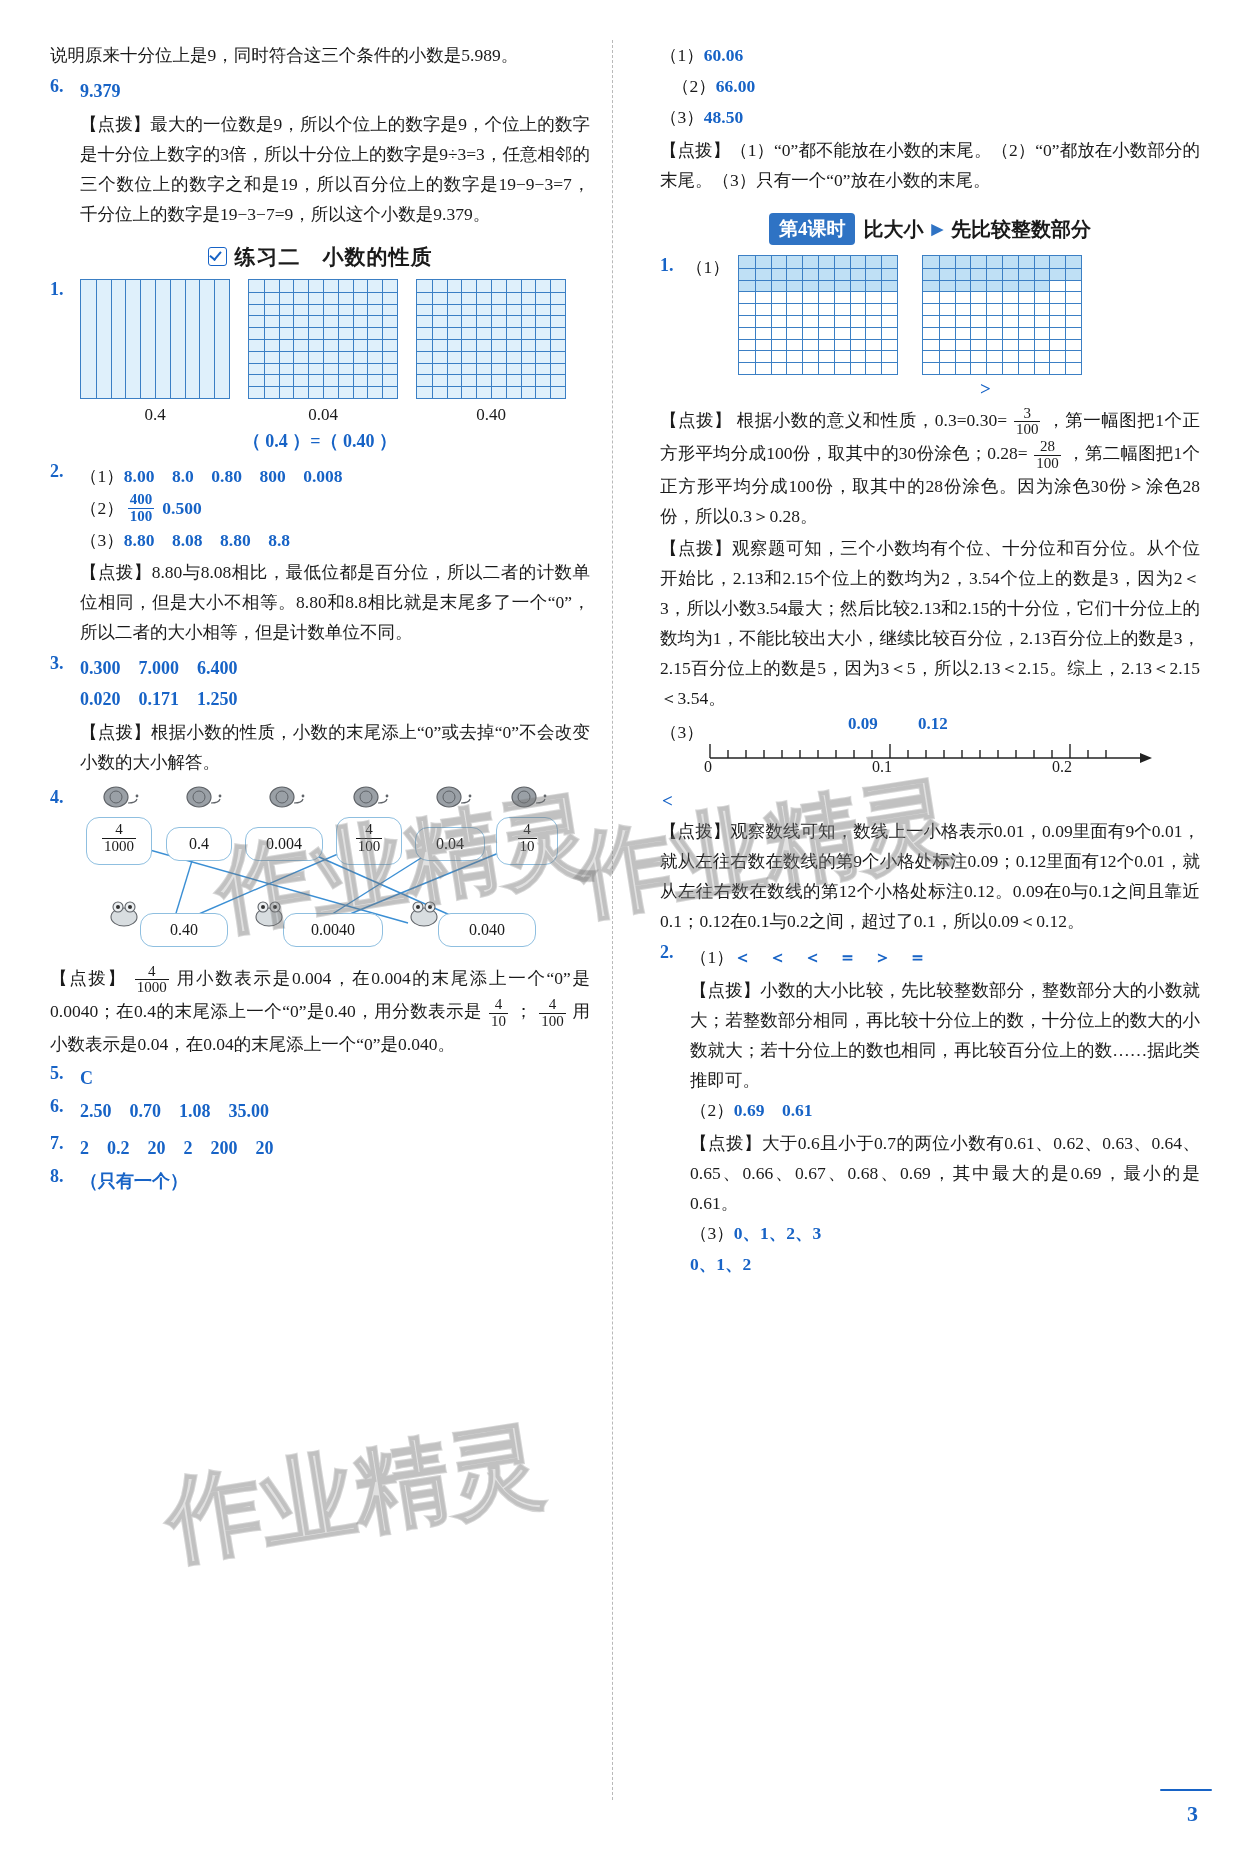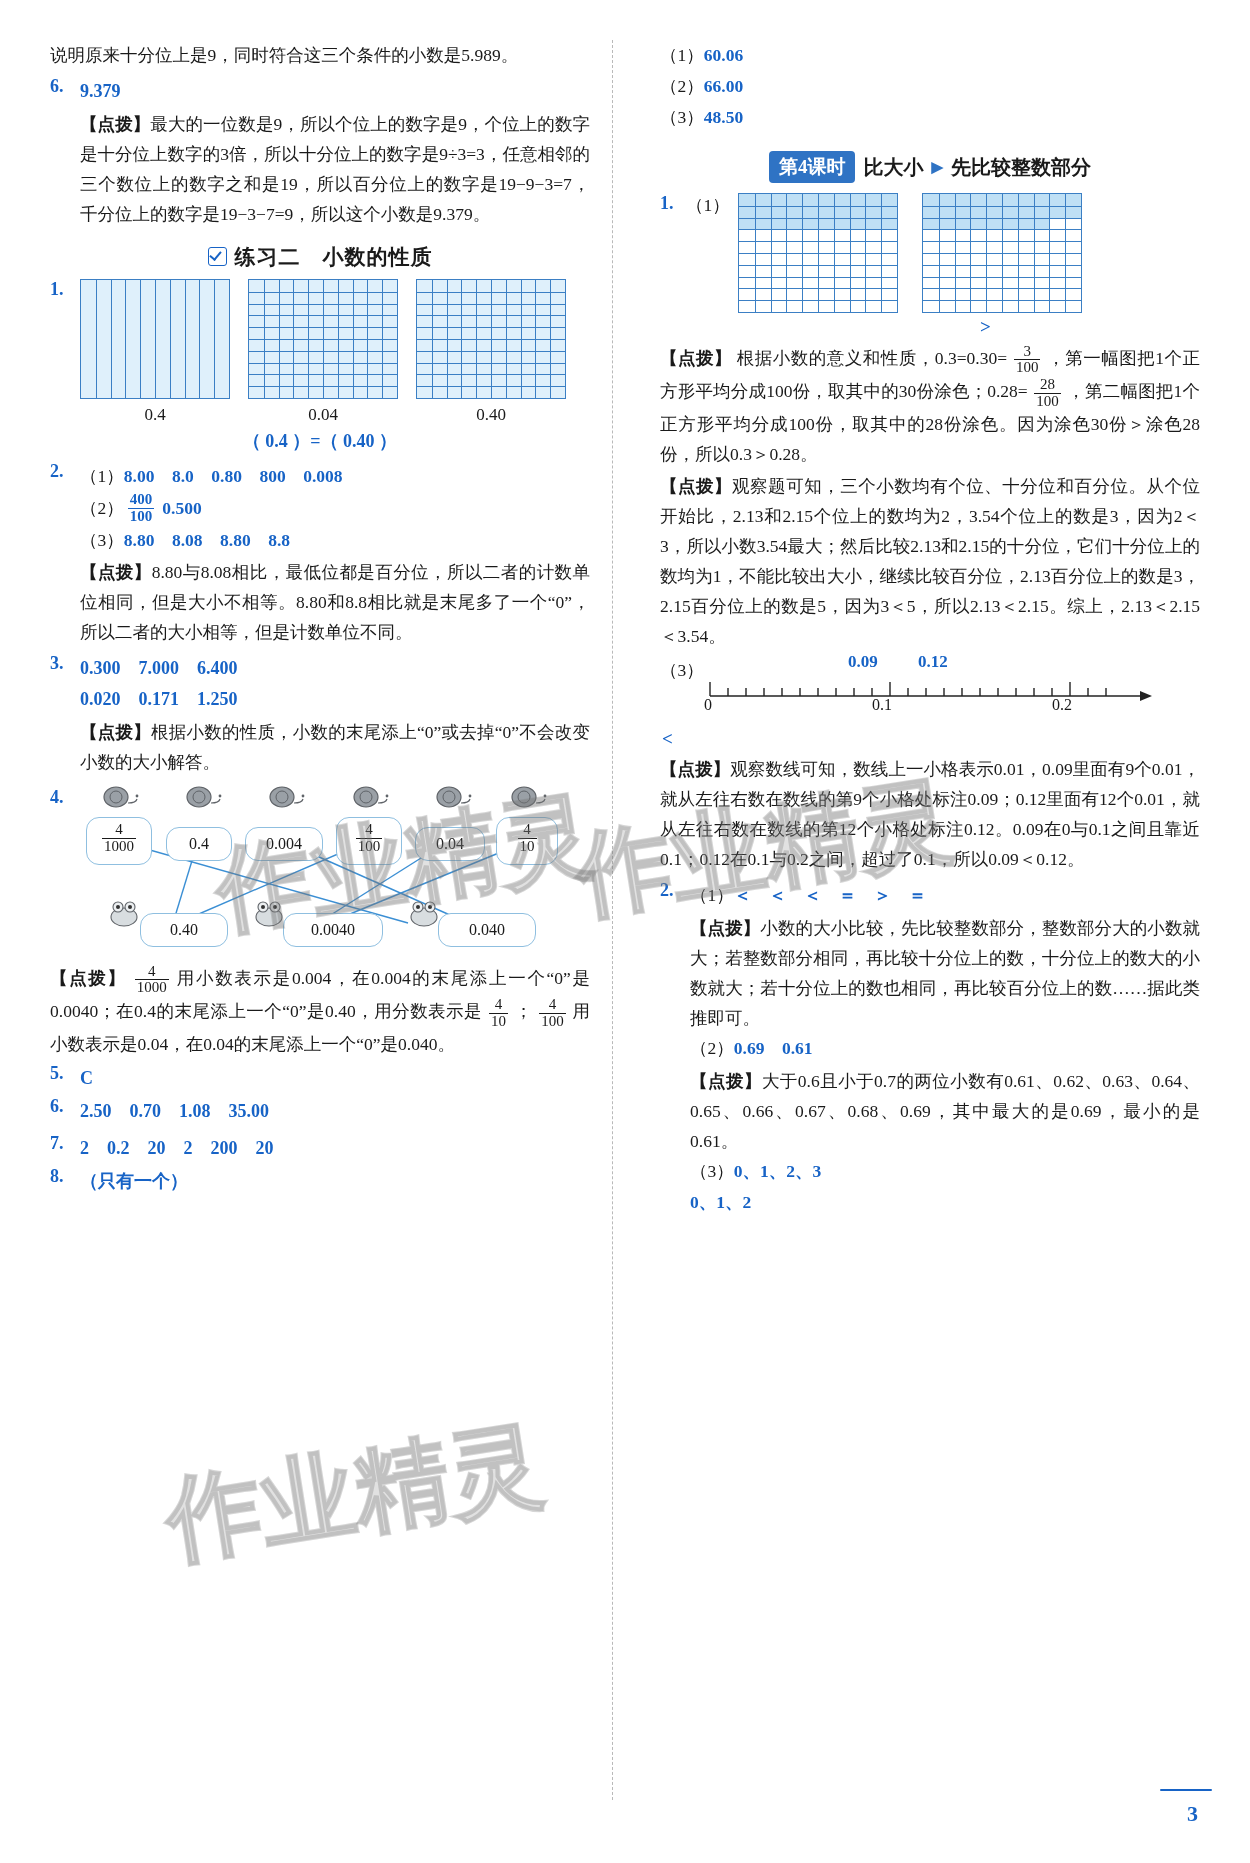--- a/index.html
+++ b/index.html
@@ -29,21 +29,21 @@
     text-align:justify;
   }
   .blue{color:#1763c6;font-weight:bold;}
   .ansline{font-size:18px;line-height:31px;color:#1763c6;font-weight:bold;}
   .qnum{color:#1763c6;font-weight:bold;font-size:18px;}
   .item{position:relative;padding-left:30px;margin-top:4px;}
   .item > .qnum{position:absolute;left:0;top:0;}
   .tip{
     font-size:17.5px;line-height:30px;text-align:justify;margin:2px 0 0 0;
   }
-  .tipLabel{font-weight:bold;}
+  .tipLabel{font-weight:normal;}
   .sectionTitle{
     text-align:center;font-size:21px;font-weight:bold;margin:14px 0 6px 0;
     letter-spacing:1px;
   }
   .sectionTitle .box{
     display:inline-block;width:17px;height:17px;border:1.6px solid #1763c6;
     border-radius:3px;position:relative;top:2px;margin-right:8px;
   }
   .sectionTitle .box:after{
     content:"";position:absolute;left:3px;top:1px;width:5px;height:9px;
@@ -369,26 +369,27 @@
     </div>
 
   </div>
 
   <div class="col colR">
 
     <div>
       <div style="font-size:17.5px;line-height:31px;">
         <span>（1）</span><span class="blue">60.06</span>
       </div>
-      <div style="font-size:17.5px;line-height:31px;">
+      <div style="font-size:17.5px;line-height:31px;margin-left:12px;">
         <span>（2）</span><span class="blue">66.00</span>
       </div>
       <div style="font-size:17.5px;line-height:31px;">
         <span>（3）</span><span class="blue">48.50</span>
       </div>
+      <p class="tip"><span class="tipLabel">【点拨】</span><span>（1）“0”都不能放在小数的末尾。（2）“0”都放在小数部分的末尾。（3）只有一个“0”放在小数的末尾。</span></p>
     </div>
 
     <div class="lessonHdr" style="justify-content:center;">
       <span class="tag">第4课时</span>
       <span>比大小</span>
       <span class="tri">▶</span>
       <span>先比较整数部分</span>
     </div>
 
     <div class="item" style="padding-left:0;margin-top:6px;">

